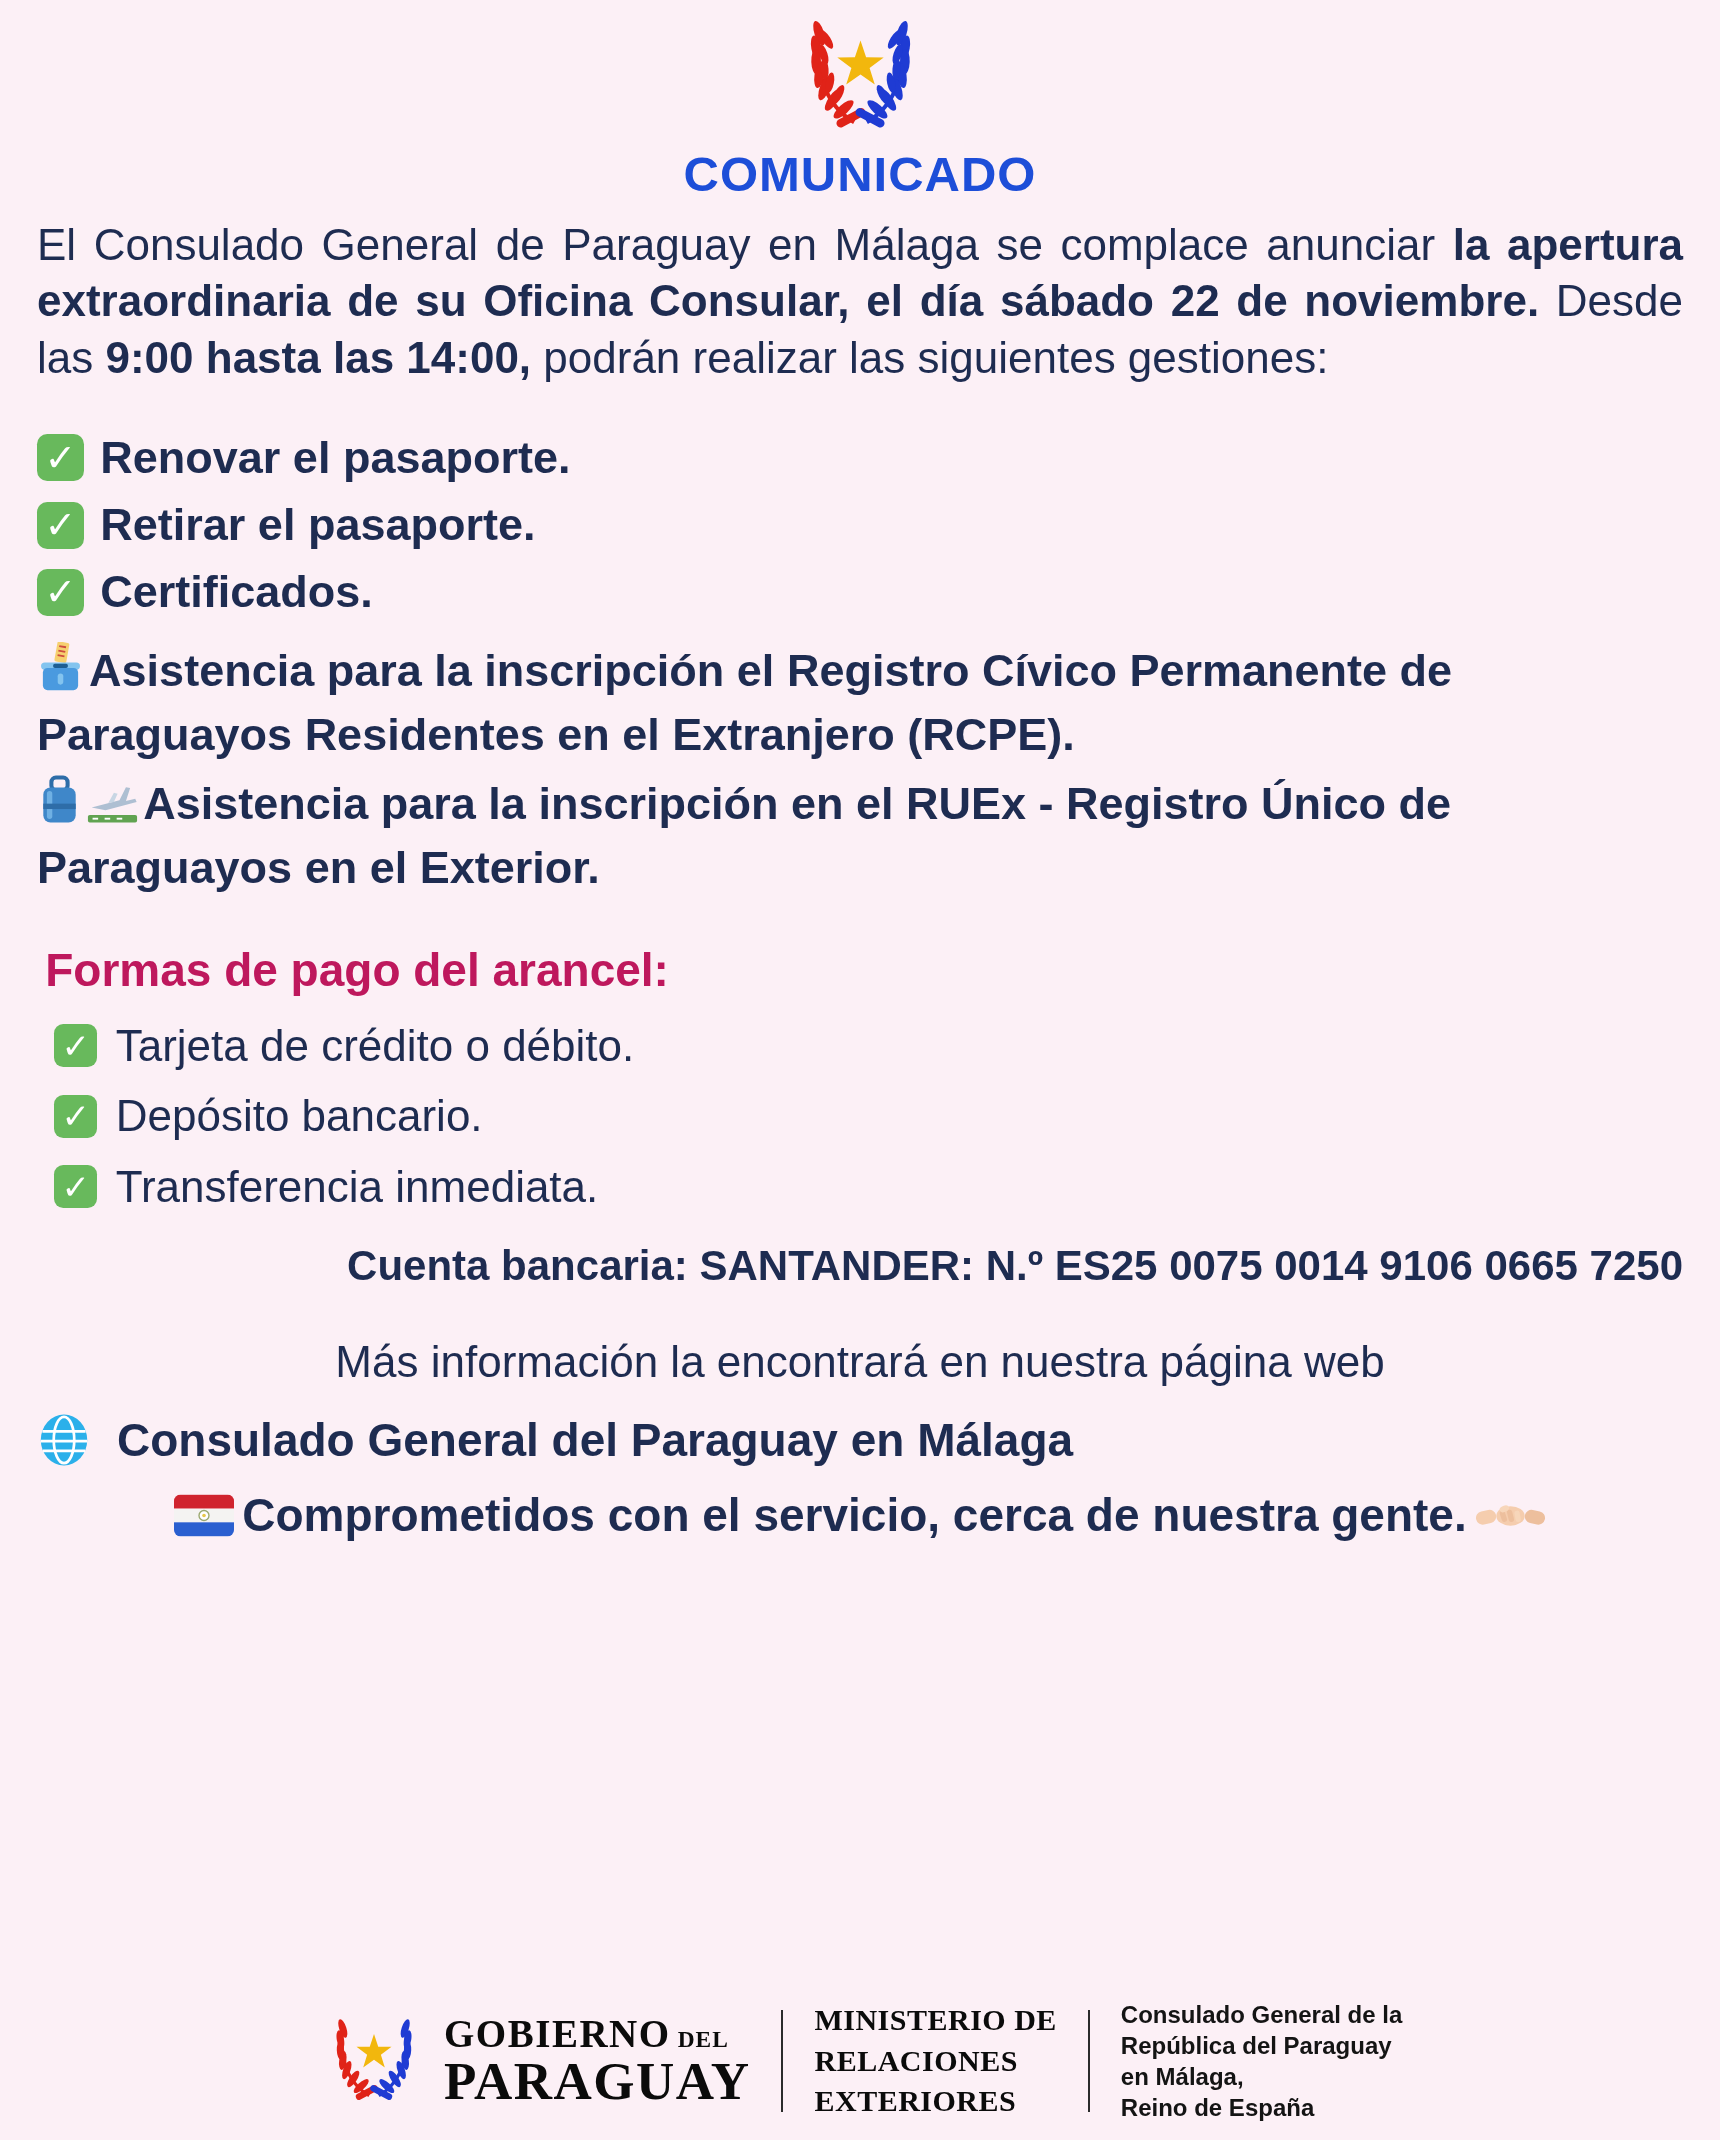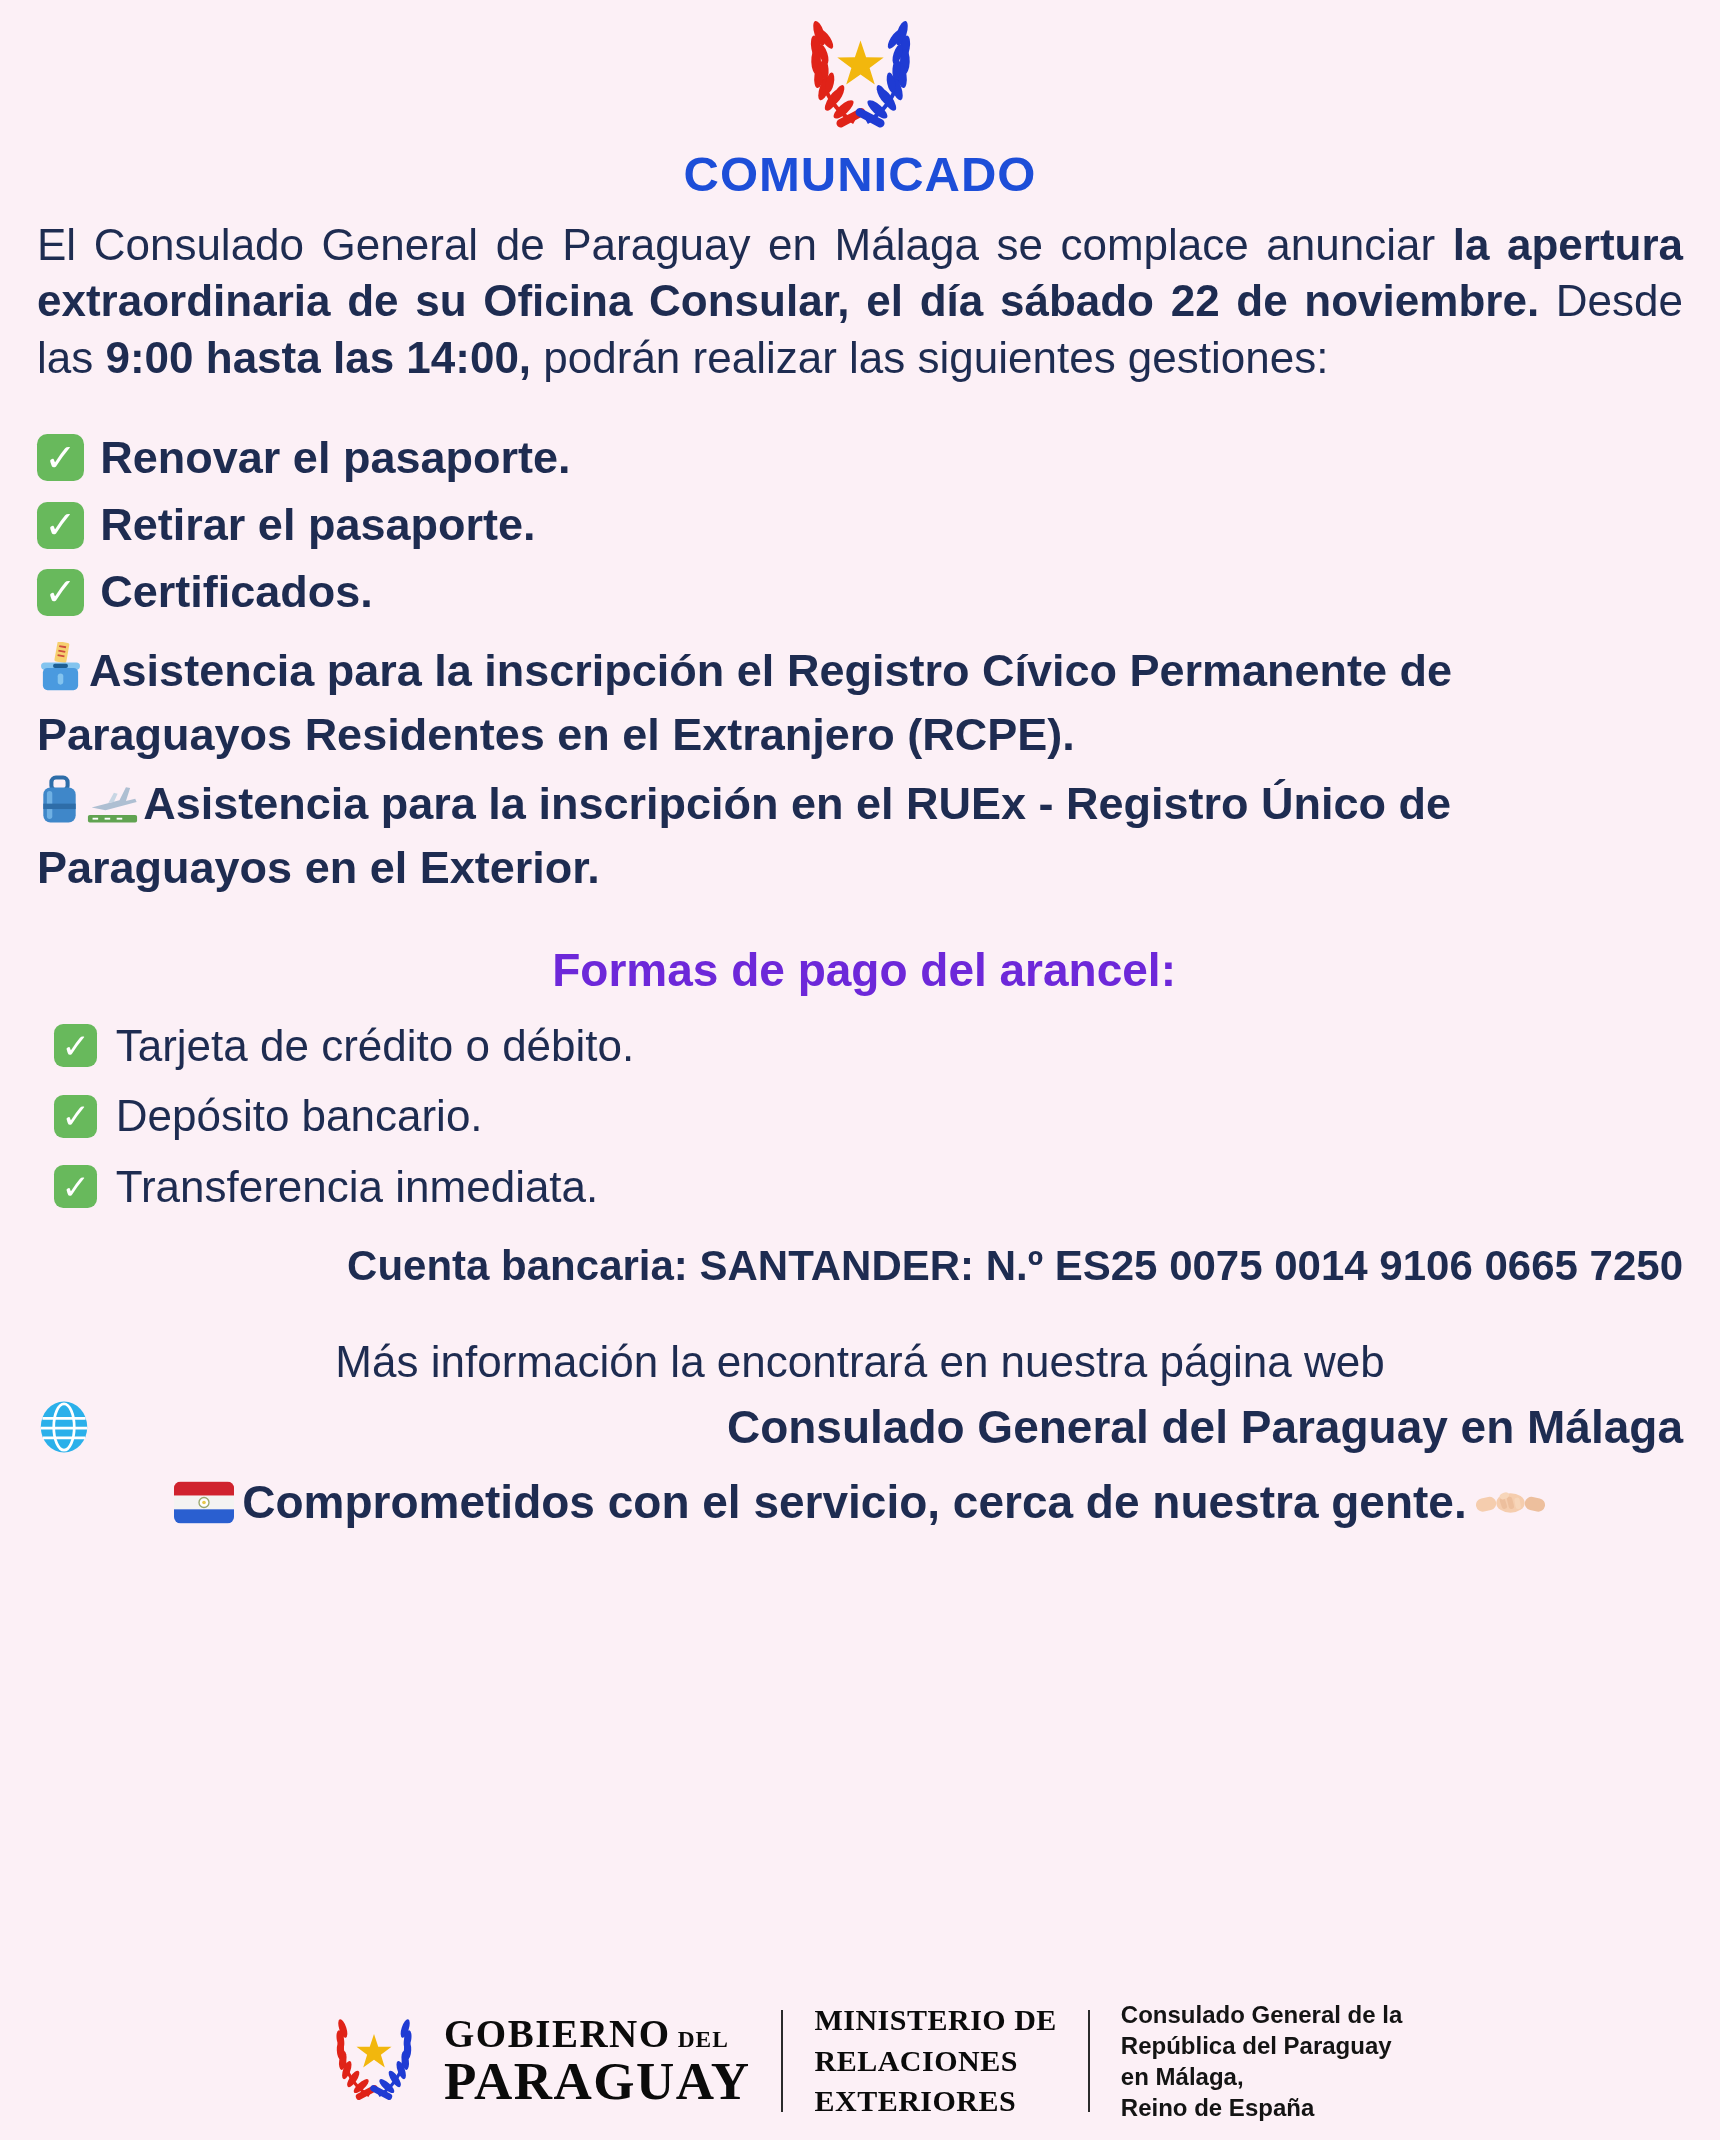--- a/index.html
+++ b/index.html
@@ -27,28 +27,28 @@
     width:47px; height:47px; background:#68b95c; border-radius:10.2px;
     color:#ffffff; display:flex; align-items:center; justify-content:center;
     font-size:38px; font-weight:700; flex:0 0 auto;
   }
   .rcpe, .ruex { font-size:45px; font-weight:700; line-height:1.42; margin:20.4px 0 0; }
   .ruex { margin-top:5.1px; }
   .inline-icon { vertical-align:-7.1px; margin-right:5.1px; }
 
   .notice { font-size:44px; line-height:1.36; margin:23.4px 0 0; }
 
-  .pay-head { font-size:46px; font-weight:700; color:#6d28d9; margin:44px 0 0 8.2px;text-align:center; }
+  .pay-head { font-size:46px; font-weight:700; color:#be185d; margin:44px 0 0 8.2px; }
   .pay-list { margin-top:23.4px; margin-left:17.3px; }
   .pay-item { display:flex; align-items:center; gap:18.4px; font-size:44px; margin-bottom:20.4px; }
   .pay-item .check { width:43px; height:43px; font-size:34px; border-radius:9.2px; }
 
   .bank { text-align:right; font-weight:700; font-size:42px; margin-top:30px; }
   .moreinfo { text-align:center; font-size:44px; margin-top:47px; }
-  .webline { display:flex; justify-content:space-between; align-items:center; gap:4px; font-weight:700; font-size:46px; margin-top:12px; }
+  .webline { display:flex; justify-content:flex-start; align-items:center; gap:26px; font-weight:700; font-size:46px; margin-top:25px; }
   .commit { display:flex; justify-content:center; align-items:center; gap:8.2px; font-weight:700; font-size:46px; margin-top:20.4px; white-space:nowrap; }
 
   .footer {
     margin-top:auto; margin-bottom:27.5px;
     display:flex; justify-content:center; align-items:center; gap:31px;
   }
   .gov-block { display:flex; align-items:center; gap:14.3px; }
   .gov-logo svg { width:112px; height:97px; }
   .gov-text { font-family:"Liberation Serif","DejaVu Serif",serif; color:#0b0b0b; line-height:1.02; }
   .gov-line1 { font-size:39px; font-weight:700; letter-spacing:1.5px; }

